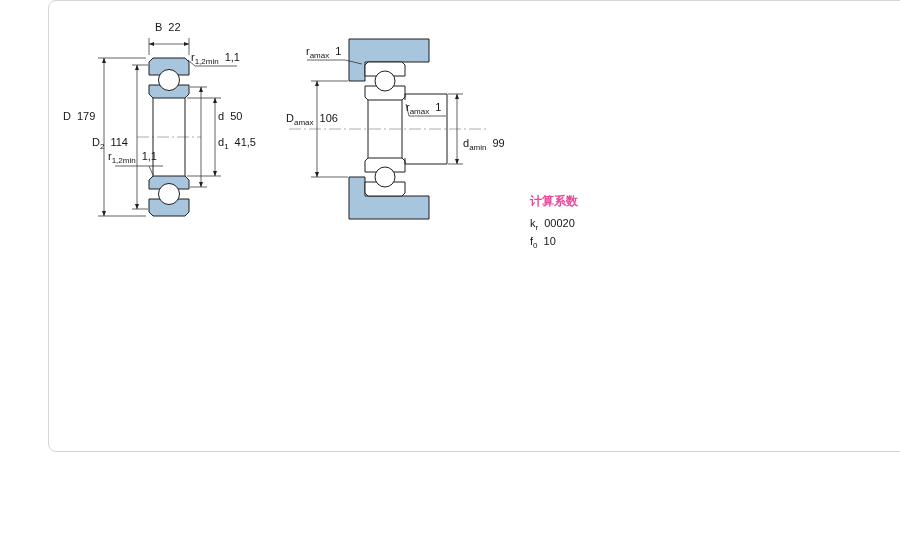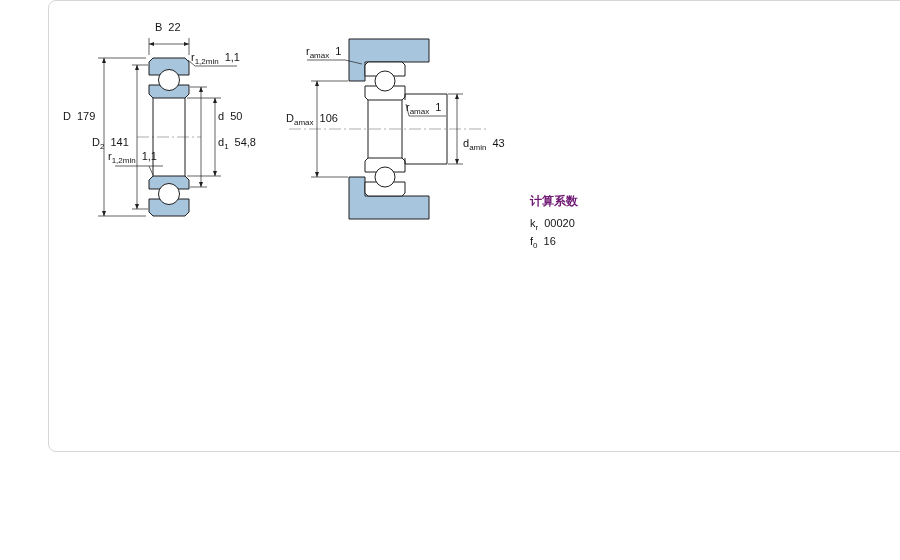--- a/index.html
+++ b/index.html
@@ -13,21 +13,21 @@
     margin-left:48px;
   }
   svg { position:absolute; left:0; top:0; }
   .dim-label{
     position:absolute; font-size:11px; line-height:13px;
     white-space:nowrap; color:#141414;
   }
   .dim-label sub{ font-size:8px; line-height:1; }
   .dim-label .val{ margin-left:6px; }
   .calc-title{
-    position:absolute; font-size:12px; font-weight:bold; color:#701a75;
+    position:absolute; font-size:12px; font-weight:bold; color:#ec4899;
     white-space:nowrap;
   }
 </style>
 </head>
 <body>
 
 <div class="canvas">
 
   <svg width="900" height="560" viewBox="0 0 900 560">
     <defs>
@@ -124,46 +124,46 @@
   <div class="dim-label" style="left:106px;top:20px">
     <span>B</span><sub></sub><span class="val">22</span>
   </div>
   <div class="dim-label" style="left:142px;top:50px">
     <span>r</span><sub>1,2min</sub><span class="val">1,1</span>
   </div>
   <div class="dim-label" style="left:14px;top:109px">
     <span>D</span><sub></sub><span class="val">179</span>
   </div>
   <div class="dim-label" style="left:43px;top:135px">
-    <span>D</span><sub>2</sub><span class="val">141</span>
+    <span>D</span><sub>2</sub><span class="val">114</span>
   </div>
   <div class="dim-label" style="left:169px;top:109px">
     <span>d</span><sub></sub><span class="val">50</span>
   </div>
   <div class="dim-label" style="left:169px;top:135px">
-    <span>d</span><sub>1</sub><span class="val">54,8</span>
+    <span>d</span><sub>1</sub><span class="val">41,5</span>
   </div>
   <div class="dim-label" style="left:59px;top:149px">
     <span>r</span><sub>1,2min</sub><span class="val">1,1</span>
   </div>
 
   <div class="dim-label" style="left:257px;top:44px">
     <span>r</span><sub>amax</sub><span class="val">1</span>
   </div>
   <div class="dim-label" style="left:237px;top:111px">
     <span>D</span><sub>amax</sub><span class="val">106</span>
   </div>
   <div class="dim-label" style="left:357px;top:100px">
     <span>r</span><sub>amax</sub><span class="val">1</span>
   </div>
   <div class="dim-label" style="left:414px;top:136px">
-    <span>d</span><sub>amin</sub><span class="val">43</span>
+    <span>d</span><sub>amin</sub><span class="val">99</span>
   </div>
 
   <div class="calc-title" style="left:481px;top:192px">计算系数</div>
   <div class="dim-label" style="left:481px;top:216px">
     <span>k</span><sub>r</sub><span class="val">00020</span>
   </div>
   <div class="dim-label" style="left:481px;top:234px">
-    <span>f</span><sub>0</sub><span class="val">16</span>
+    <span>f</span><sub>0</sub><span class="val">10</span>
   </div>
 
 </div>
 
 </body></html>

